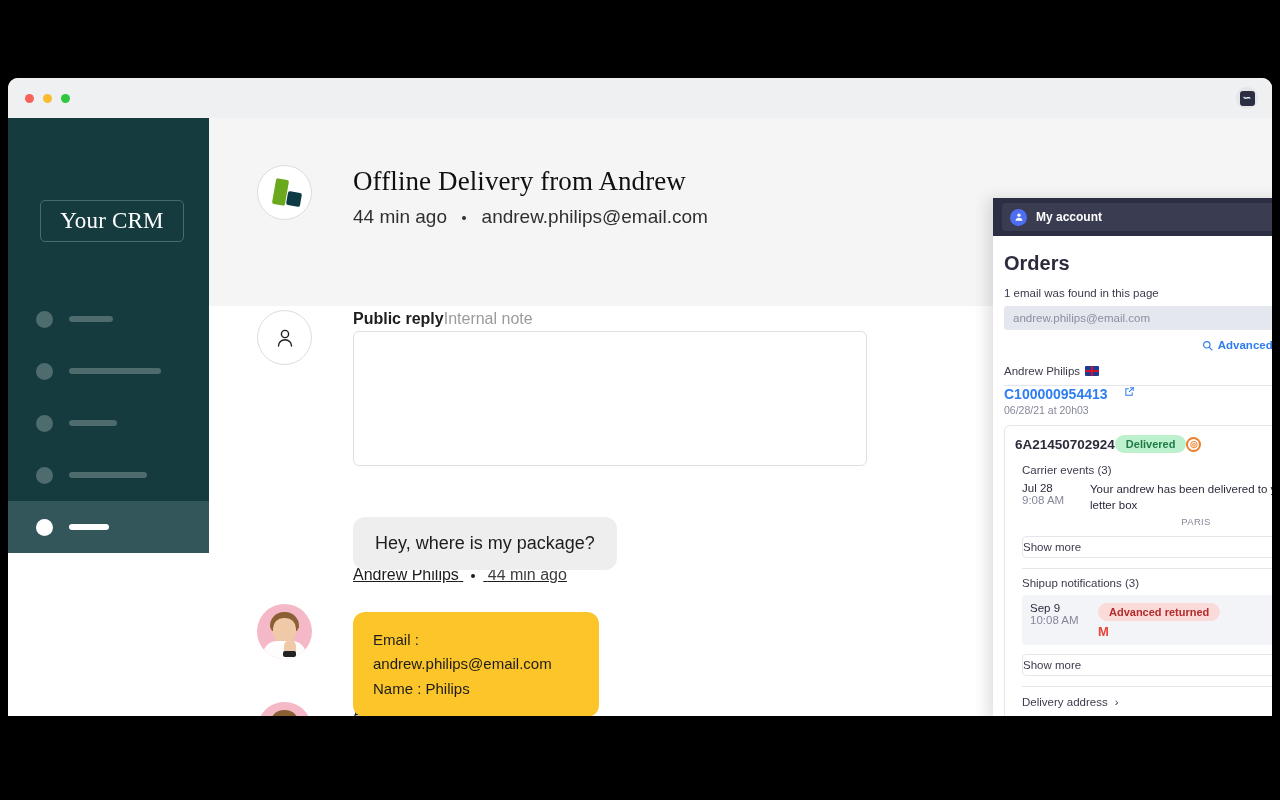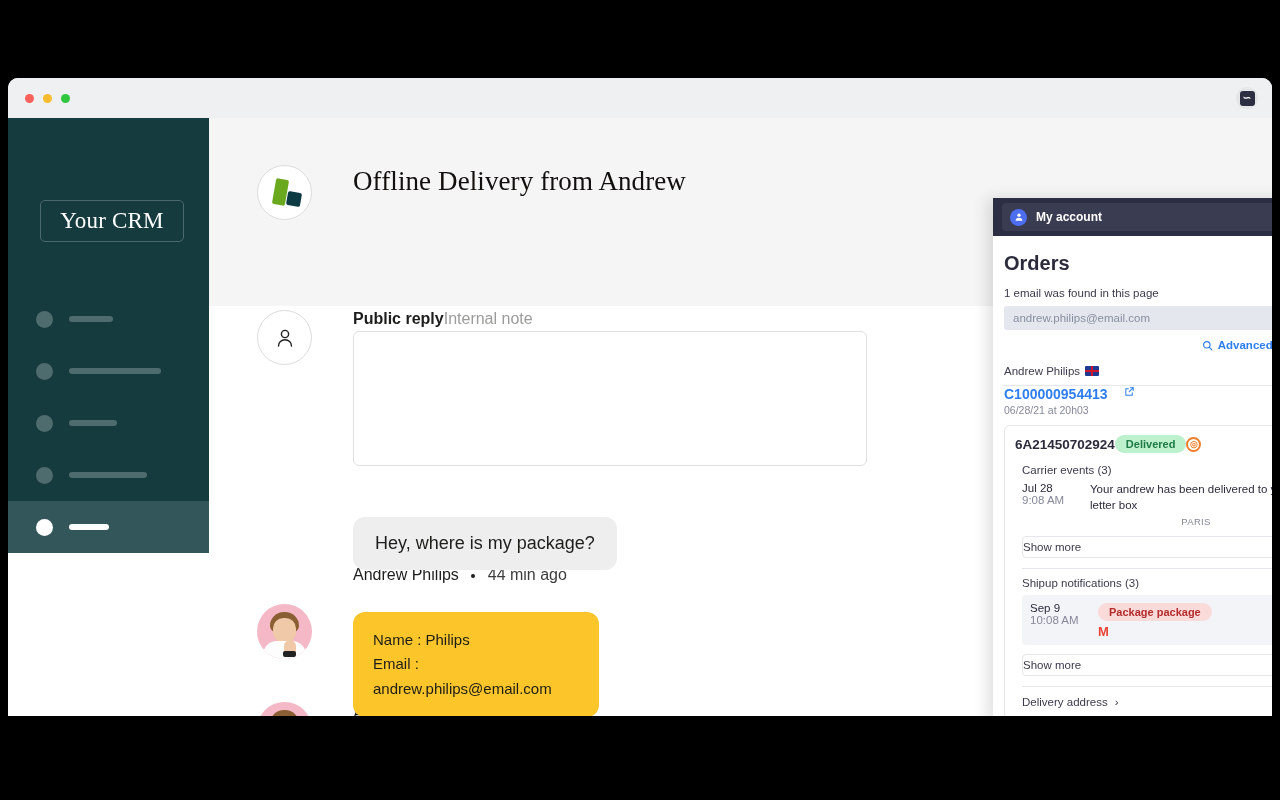--- a/index.html
+++ b/index.html
@@ -280,58 +280,63 @@
     </div>
 
     <div id="main">
       <div id="main-header"></div>
 
       <div id="conv-logo">
         <div id="logo-g"></div>
         <div id="logo-d"></div>
       </div>
       <div id="conv-title">Offline Delivery from Andrew</div>
+      <div id="conv-sub">
+        <span>44 min ago</span>
+        <span class="dot"></span>
+        <span>andrew.philips@email.com</span>
+      </div>
 
       <div id="composer-avatar">
         <svg width="24" height="24" viewBox="0 0 24 24" fill="none" stroke="#1d1d1b" stroke-width="1.4">
           <circle cx="12" cy="8" r="3.6"></circle>
           <path d="M5.5 20c0-3.6 2.9-6.2 6.5-6.2s6.5 2.6 6.5 6.2" stroke-linecap="round"></path>
         </svg>
       </div>
       <div class="tab-row">
         <span class="tab sel">Public reply</span>
         <span class="tab unsel">Internal note</span>
       </div>
       <div id="reply-box"></div>
 
       <div class="msg-avatar" style="top:486px;">
         <span class="face-hair"></span>
         <span class="face-skin"></span>
         <span class="face-shirt"></span>
         <span class="face-hand"></span>
         <span class="face-watch"></span>
       </div>
-      <div class="msg-meta" style="top:448px;">
+      <div class="msg-meta" style="top:448px;text-decoration:underline;">
         <span>Andrew Philips</span>
         <span class="dot"></span>
         <span class="time">44 min ago</span>
       </div>
       <div class="bubble" id="bubble-1">Hey, where is my package?</div>
 
       <div class="msg-avatar" style="top:584px;">
         <span class="face-hair"></span>
         <span class="face-skin"></span>
 
       </div>
       <div class="msg-meta" style="top:587px;">
         <span>Andrew Philips</span>
       </div>
       <div class="bubble" id="bubble-2">
+        <div>Email : andrew.philips@email.com</div>
         <div>Name : Philips</div>
-        <div>Email : andrew.philips@email.com</div>
       </div>
     </div>
 
     <div id="panel">
 
       <div id="panel-header">
         <div id="panel-acct">
           <span id="acct-avatar">
             <svg width="10" height="10" viewBox="0 0 24 24" fill="#ffffff">
               <circle cx="12" cy="7.5" r="4"></circle>
@@ -398,21 +403,21 @@
 
           <div class="divider"></div>
 
           <div class="sec-title" style="padding-top:8px;">Shipup notifications (3)</div>
           <div class="notif-row">
             <div class="event-time">
               <div class="d">Sep 9</div>
               <div class="t">10:08 AM</div>
             </div>
             <div>
-              <span class="badge red">Package package</span>
+              <span class="badge red">Advanced returned</span>
               <div class="gmail-m">M</div>
             </div>
           </div>
           <div class="show-more">
             <span>Show more</span>
             <span>›</span>
           </div>
 
           <div class="divider"></div>
 

